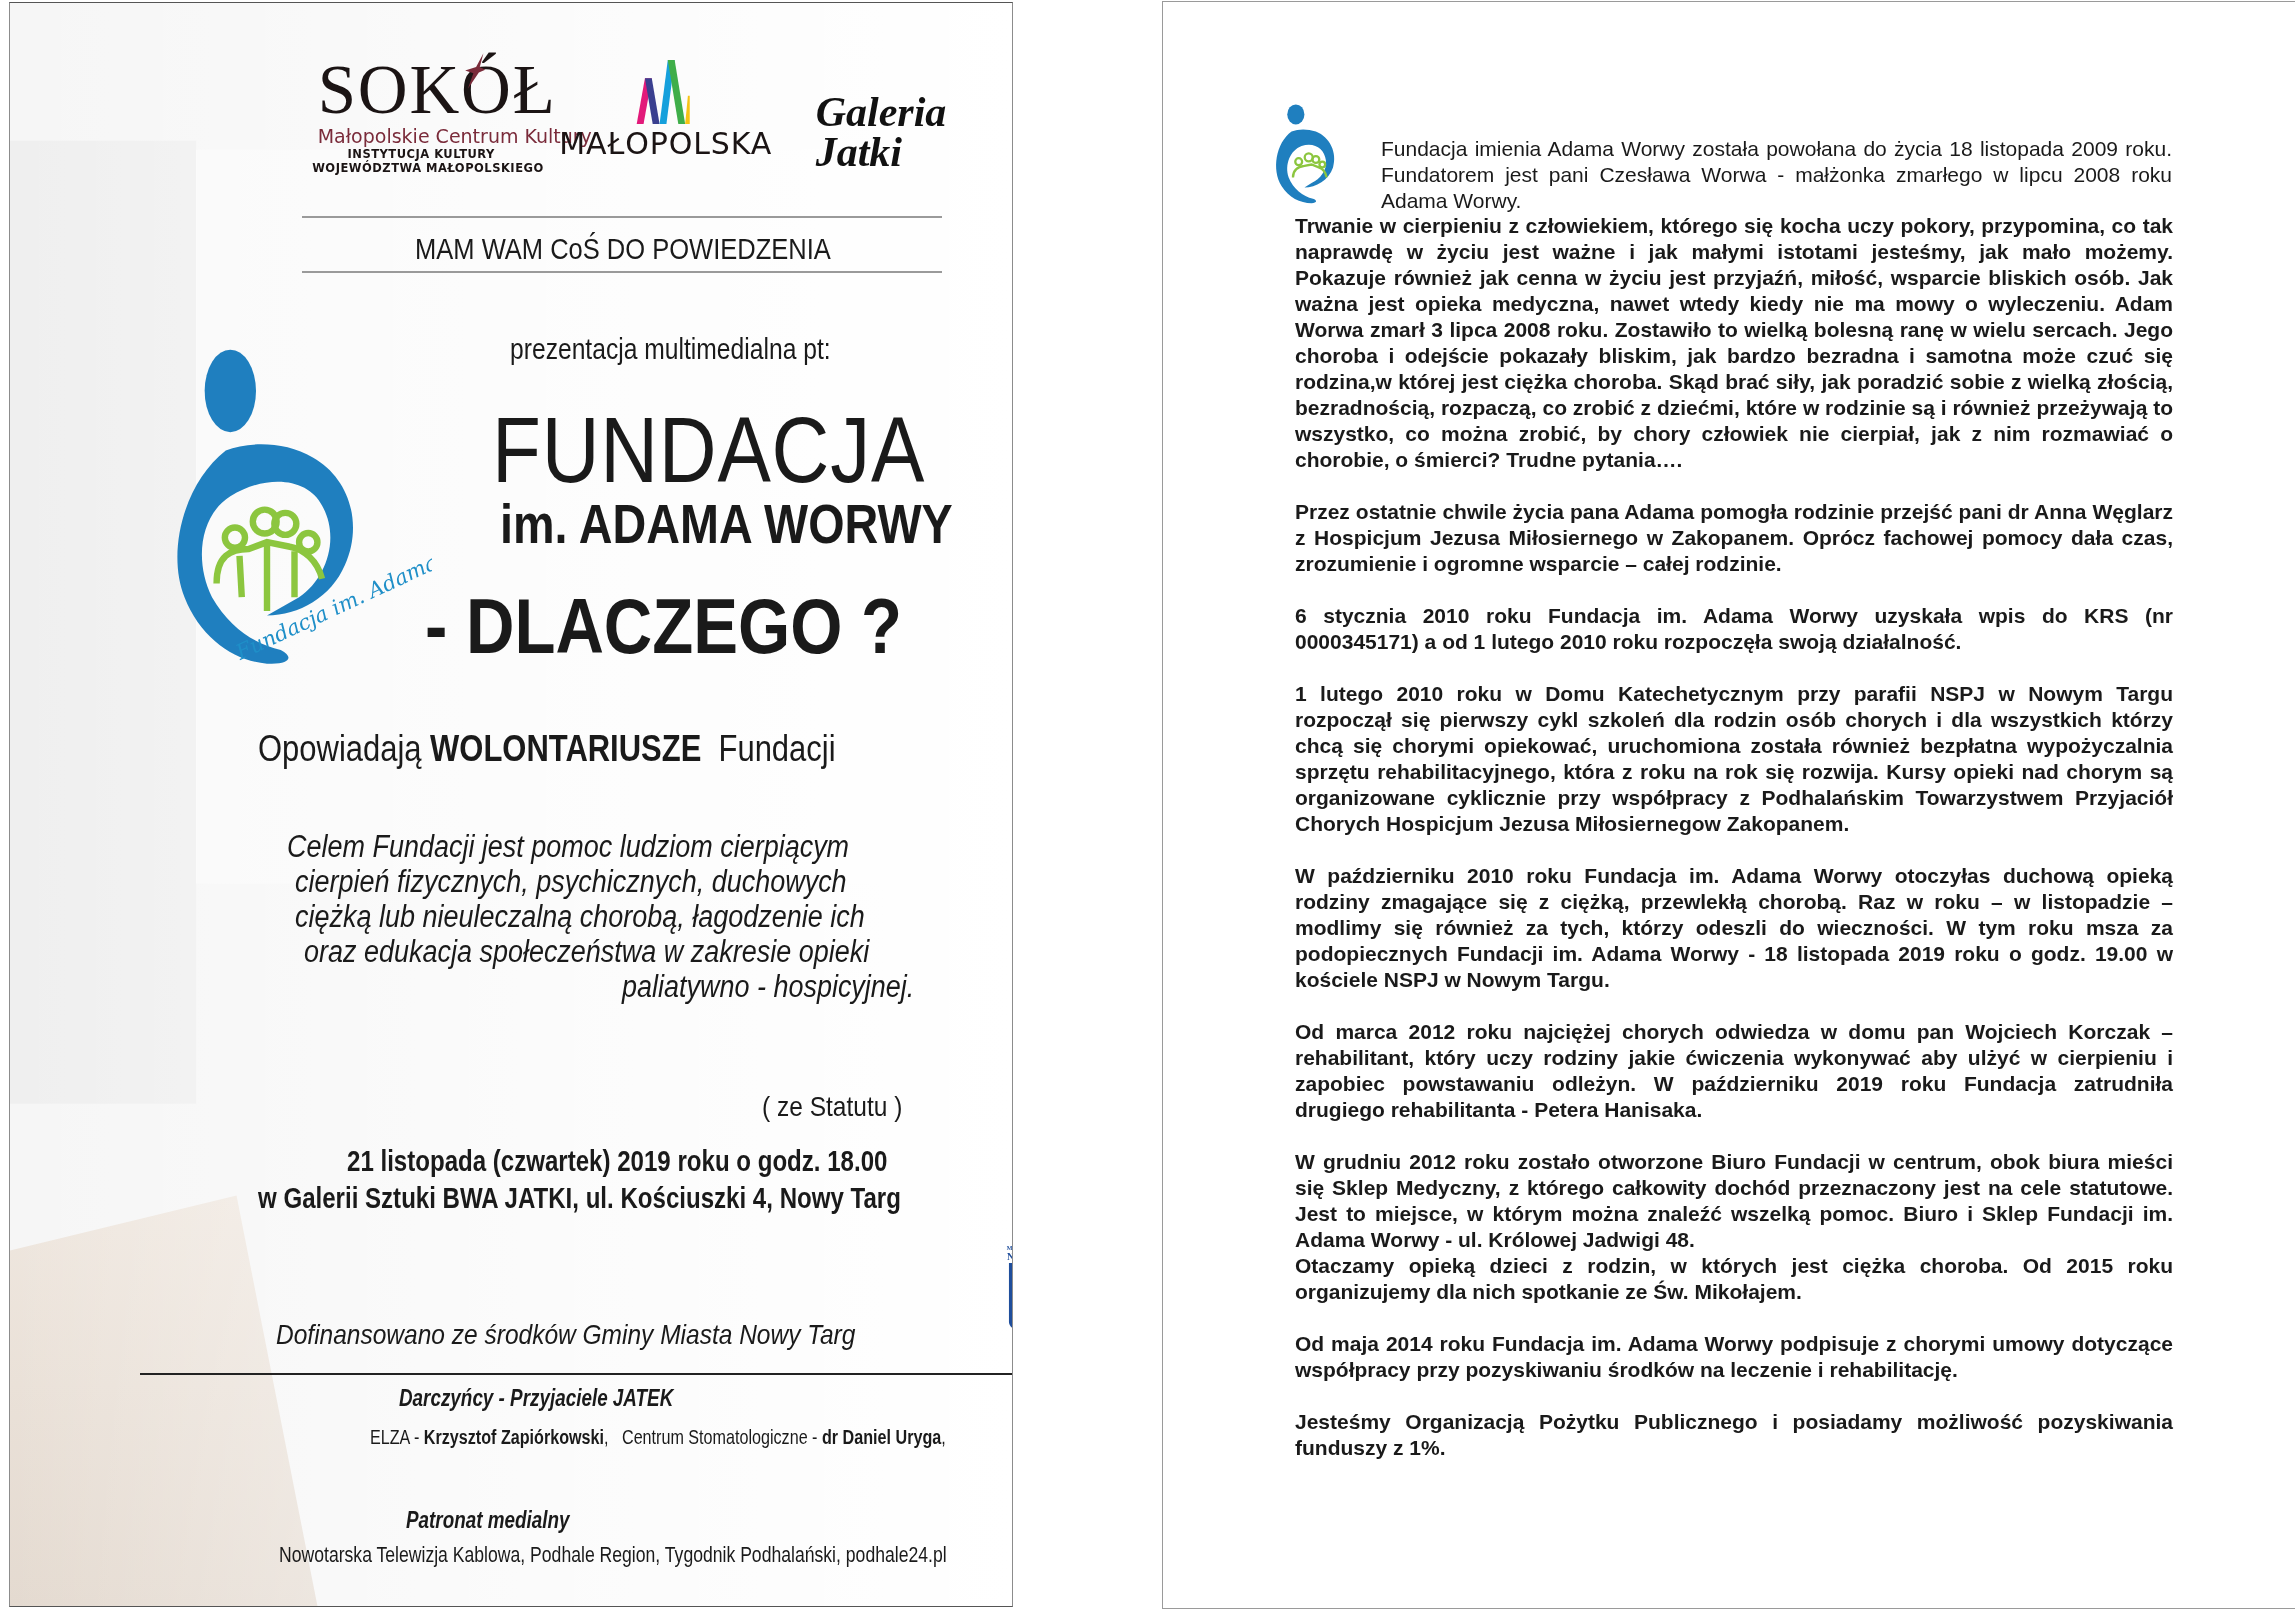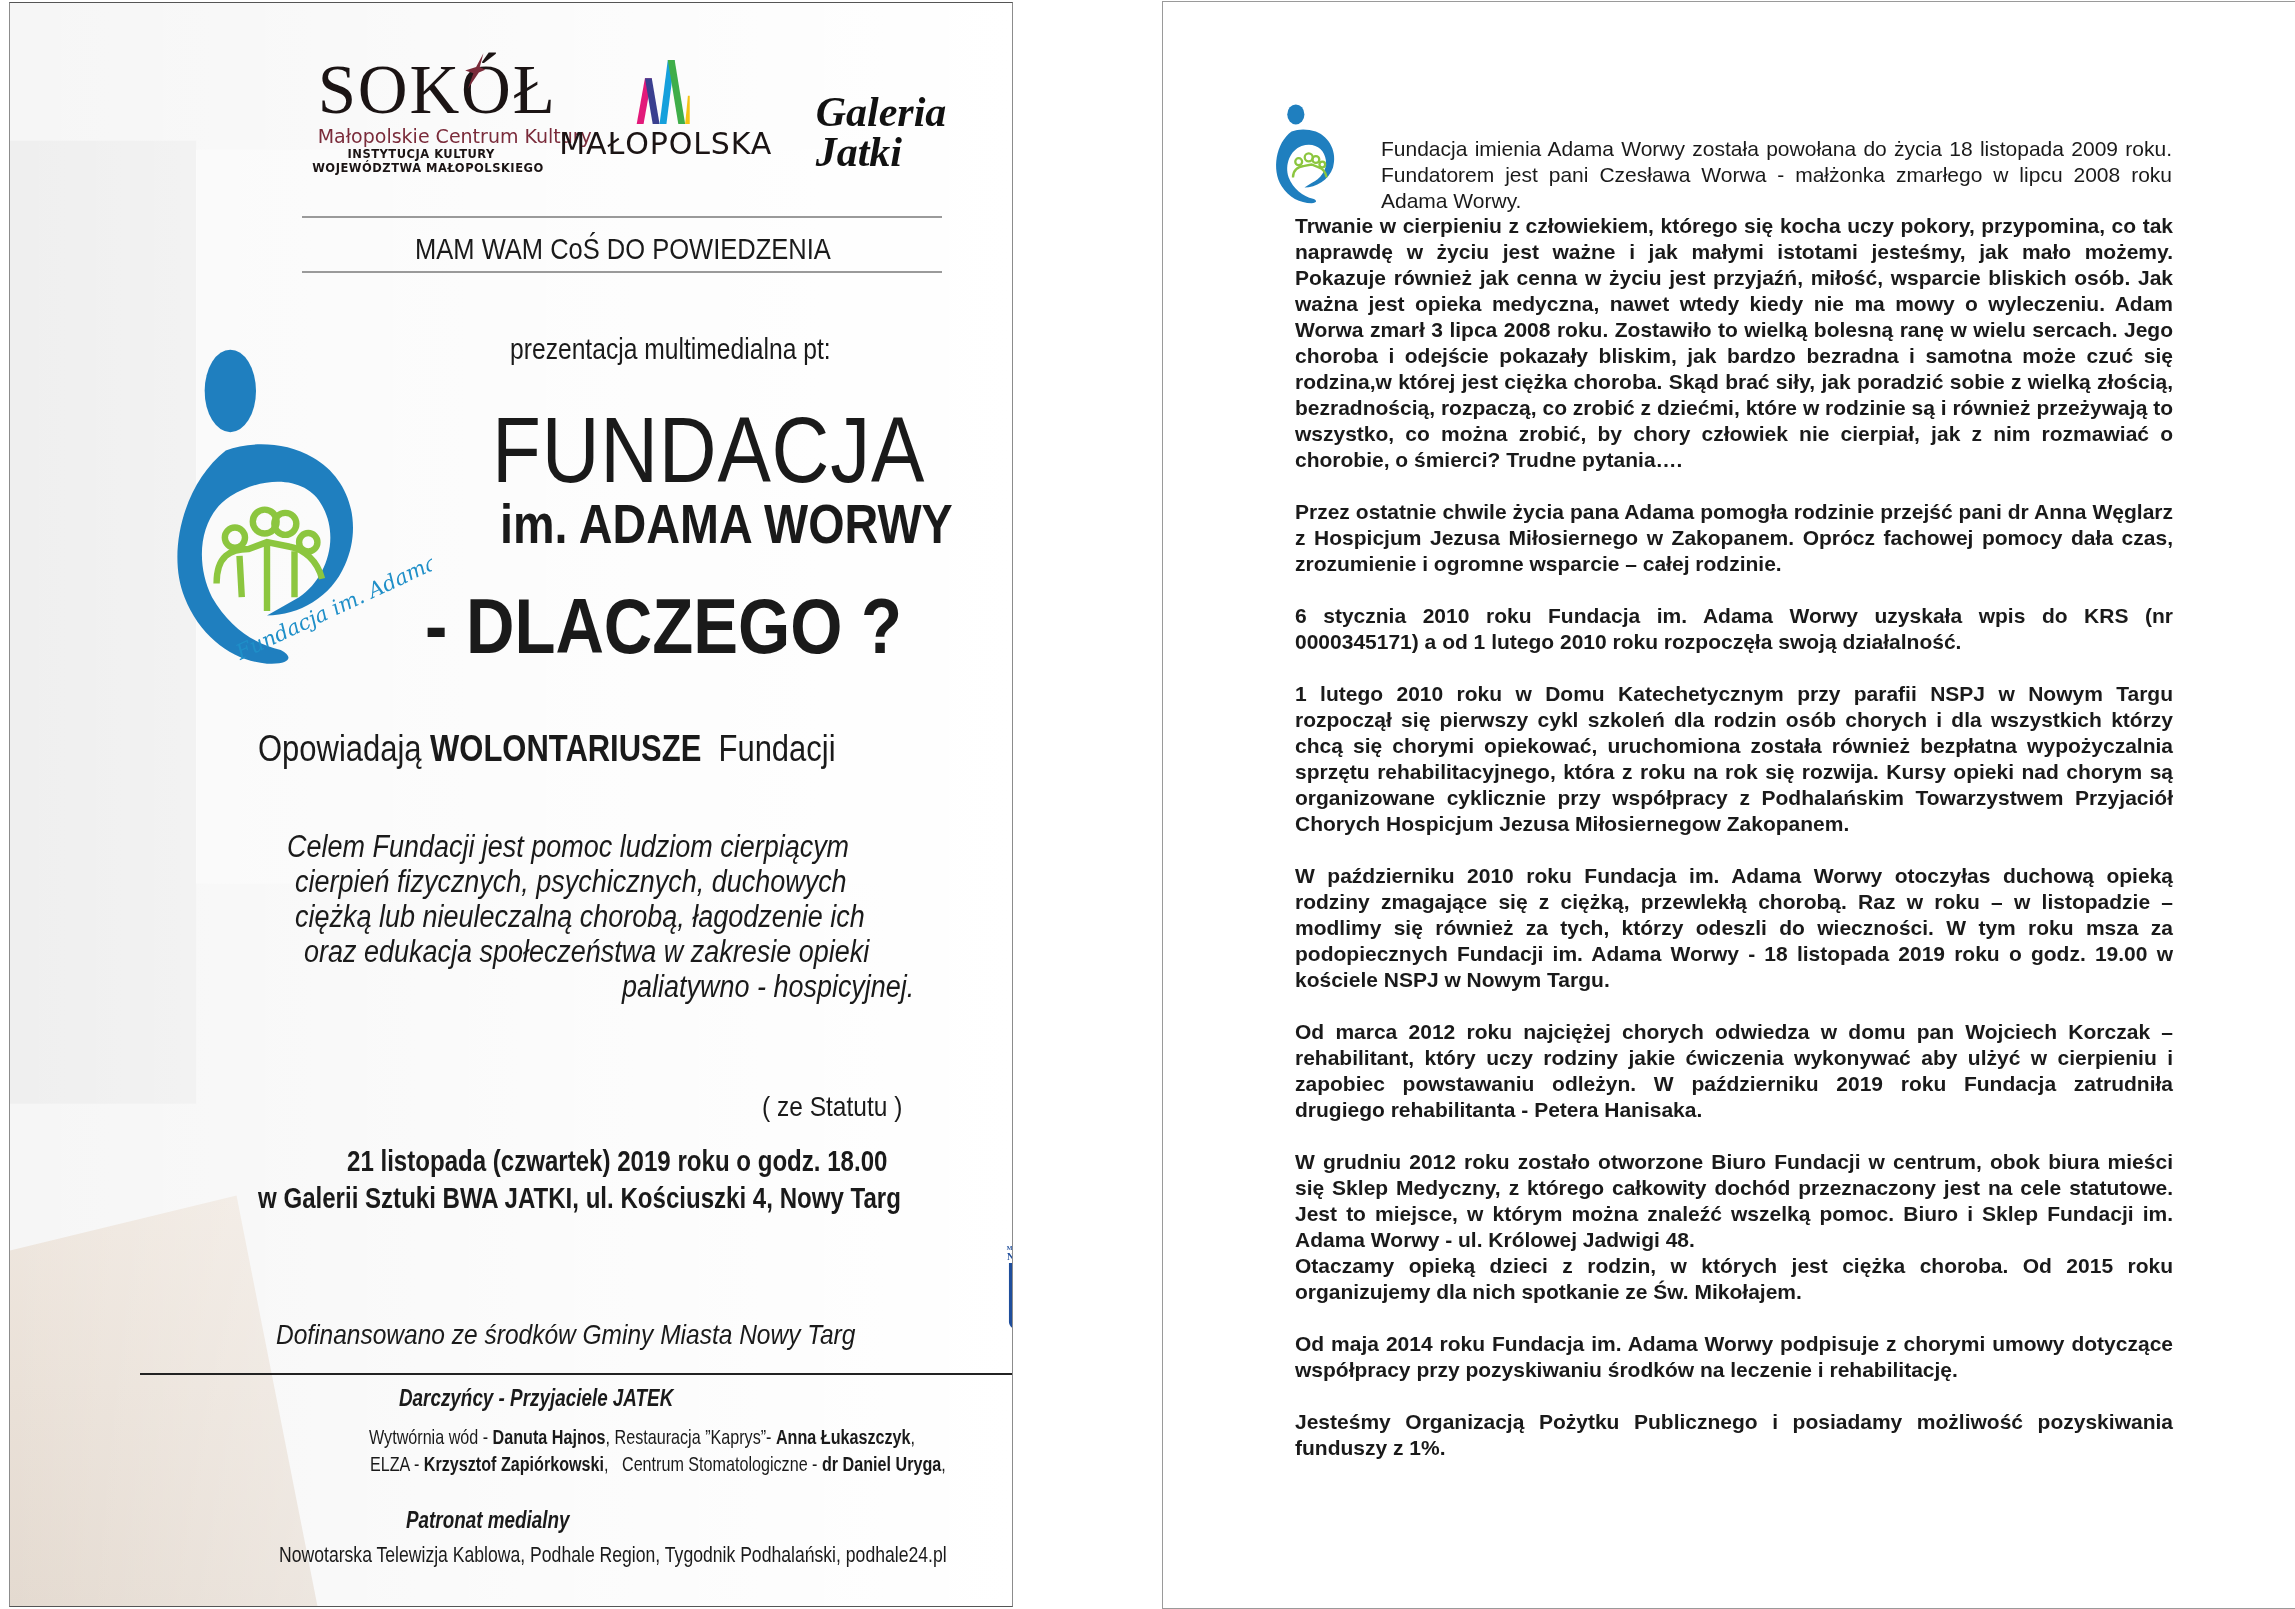--- a/index.html
+++ b/index.html
@@ -160,21 +160,20 @@
   <div class="abs" style="left:266px; top:1315px;">
     <span class="cond funding" style="transform:scaleX(0.86);">Dofinansowano ze środków Gminy Miasta Nowy Targ</span>
   </div>
 
   <div class="abs" style="left:130px; top:1370px; width:1006px; height:1.8px; background:#222;"></div>
 
   <div class="abs" style="left:389px; top:1382px;">
     <span class="cond donor-h" style="transform:scaleX(0.82);">Darczyńcy - Przyjaciele JATEK</span>
   </div>
   <div class="abs" style="left:359px; top:1420px;">
-    <div><span class="cond donor-t" style="transform:scaleX(0.78);"><span>Wytwórnia wód - </span><b>Danuta Hajnos</b><span>, </span><span>Restauracja ”Kaprys”- </span><b>Anna Łukaszczyk</b><span>,</span></span></div>
     <div style="padding-left:1.4px;"><span class="cond donor-t" style="transform:scaleX(0.78); white-space:pre;"><span>ELZA - </span><b>Krzysztof Zapiórkowski</b><span>,   </span><span>Centrum Stomatologiczne - </span><b>dr Daniel Uryga</b><span>,</span></span></div>
   </div>
 
   <div class="abs" style="left:396px; top:1504px;">
     <span class="cond donor-h" style="transform:scaleX(0.82);">Patronat medialny</span>
   </div>
   <div class="abs" style="left:269px; top:1539px;">
     <span class="cond media" style="transform:scaleX(0.8);">Nowotarska Telewizja Kablowa, Podhale Region, Tygodnik Podhalański, podhale24.pl</span>
   </div>
 </div>

